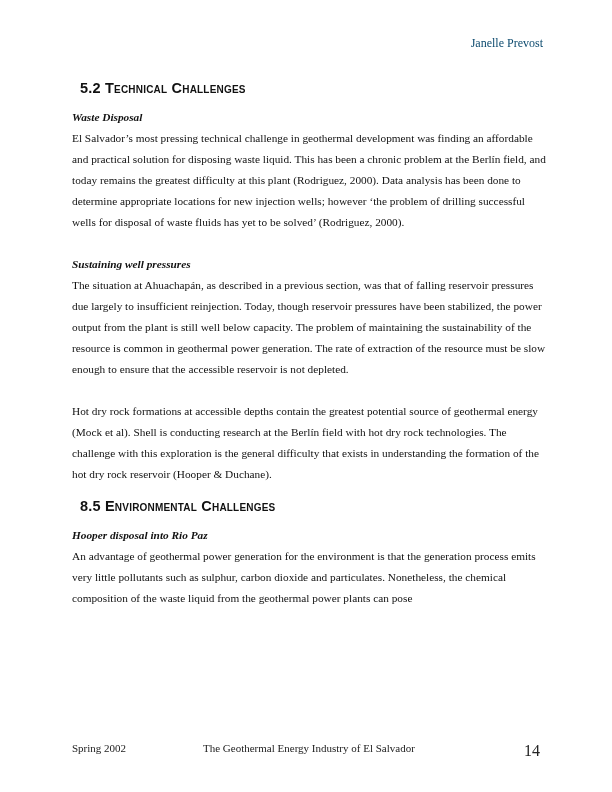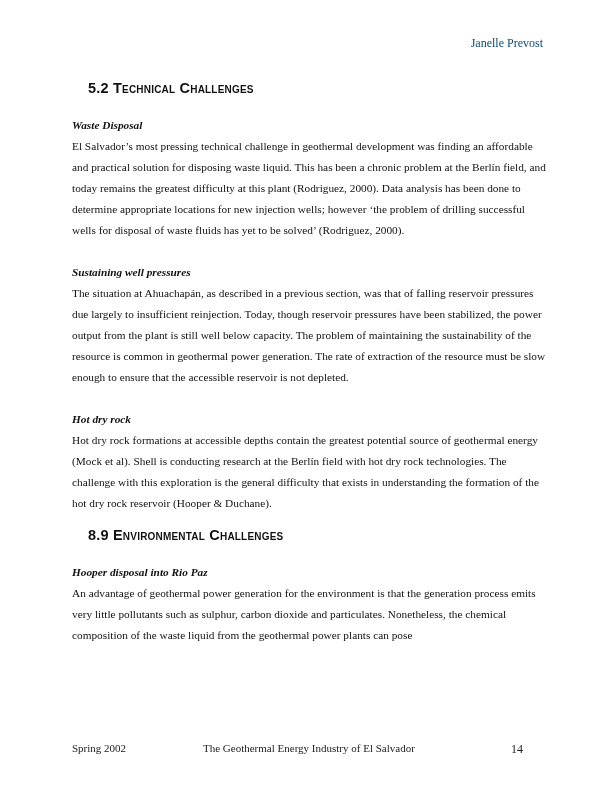--- a/index.html
+++ b/index.html
@@ -10,60 +10,59 @@
       font-family: "Liberation Serif", serif; font-size: 12px; color: #0c4a6e;
     }
     .content {
       position: absolute; left: 72px; top: 67px; width: 478px;
       font-family: "Liberation Serif", serif; font-size: 11.3px; line-height: 21px; color: #111;
     }
     .content p { margin: 0; }
     .h2 {
       font-family: "Liberation Sans", sans-serif; font-weight: bold;
       font-variant: small-caps; font-size: 14.5px; letter-spacing: 0.2px;
-      margin: 16px; line-height: 22px;
+      margin: 8px; line-height: 22px;
     }
     .h2.first { margin-top: 10px; }
     .h3 {
       font-style: italic; font-weight: bold; font-size: 11.3px;
       margin: 0; line-height: 21px;
     }
     .spacer { height: 21px; }
     .h2 + .h3 { margin-top: 8px; }
     .footer {
       position: absolute; top: 742px; left: 72px; width: 468px; height: 16px;
       font-family: "Liberation Serif", serif; font-size: 11px; color: #222;
     }
     .footer .left { position: absolute; left: 0; top: 0; }
     .footer .center { position: absolute; left: 131px; top: 0; }
-    .footer .right { position: absolute; right: 17px; top: 0; font-size: 12px; }
+    .footer .right { position: absolute; right: 0; top: 0; font-size: 16px; }
   </style>
 </head>
 <body>
 
 <div class="page">
 
   <div class="running-header">Janelle Prevost</div>
 
   <div class="content">
 
     <h2 class="h2 first">5.2 Technical Challenges</h2>
 
     <h3 class="h3">Waste Disposal</h3>
     <p>El Salvador’s most pressing technical challenge in geothermal development was finding an affordable and practical solution for disposing waste liquid. This has been a chronic problem at the Berlín field, and today remains the greatest difficulty at this plant (Rodriguez, 2000). Data analysis has been done to determine appropriate locations for new injection wells; however ‘the problem of drilling successful wells for disposal of waste fluids has yet to be solved’ (Rodriguez, 2000).</p>
     <div class="spacer"></div>
 
     <h3 class="h3">Sustaining well pressures</h3>
     <p>The situation at Ahuachapán, as described in a previous section, was that of falling reservoir pressures due largely to insufficient reinjection. Today, though reservoir pressures have been stabilized, the power output from the plant is still well below capacity. The problem of maintaining the sustainability of the resource is common in geothermal power generation. The rate of extraction of the resource must be slow enough to ensure that the accessible reservoir is not depleted.</p>
     <div class="spacer"></div>
 
-    <h3 class="h3">Hot dry rock</h3>
     <p>Hot dry rock formations at accessible depths contain the greatest potential source of geothermal energy (Mock et al). Shell is conducting research at the Berlín field with hot dry rock technologies. The challenge with this exploration is the general difficulty that exists in understanding the formation of the hot dry rock reservoir (Hooper &amp; Duchane).</p>
 
-    <h2 class="h2 first">8.9 Environmental Challenges</h2>
+    <h2 class="h2 first">8.5 Environmental Challenges</h2>
 
     <h3 class="h3">Hooper disposal into Rio Paz</h3>
     <p>An advantage of geothermal power generation for the environment is that the generation process emits very little pollutants such as sulphur, carbon dioxide and particulates. Nonetheless, the chemical composition of the waste liquid from the geothermal power plants can pose</p>
   </div>
 
   <div class="footer">
     <span class="left">Spring 2002</span>
     <span class="center">The Geothermal Energy Industry of El Salvador</span>
     <span class="right">14</span>
   </div>

